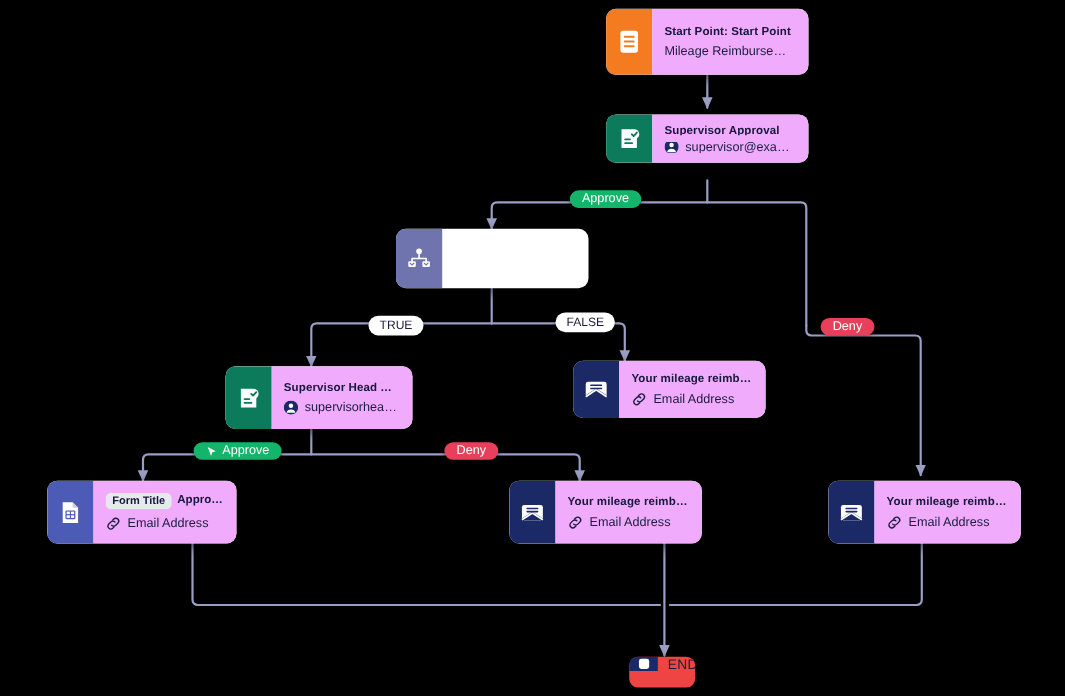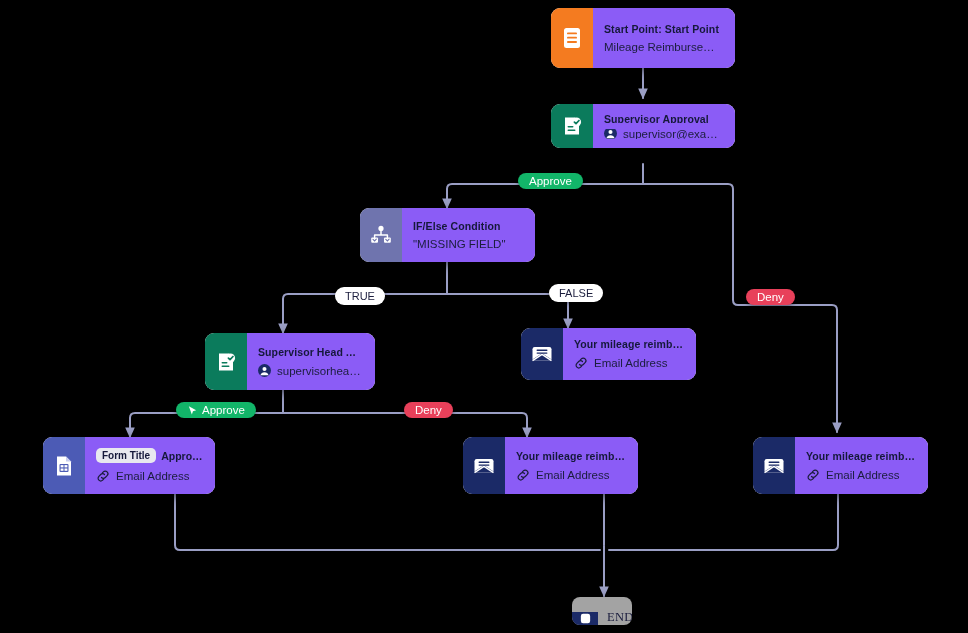--- a/index.html
+++ b/index.html
@@ -35,21 +35,21 @@
   }
   .node .iconbox {
     width: 42px;
     min-width: 42px;
     display: flex;
     align-items: center;
     justify-content: center;
   }
   .node .body {
     flex: 1;
-    background: #8b5cf6;
+    background: #f0abfc;
     padding: 9px 12px 9px 11px;
     display: flex;
     flex-direction: column;
     justify-content: center;
     gap: 6px;
     min-width: 0;
   }
   .node .title {
     font-size: 10.5px;
     font-weight: bold;
@@ -85,21 +85,21 @@
   .chip {
     display: inline-block;
     background: #e8e8ef;
     border-radius: 5px;
     padding: 2px 6px;
     font-size: 10px;
     font-weight: bold;
     color: #15183a;
     margin-right: 5px;
   }
-  .titlerow { display: flex; align-items: center; white-space: nowrap; overflow: hidden; }
+  .titlerow { display: flex; white-space: nowrap; overflow: hidden; }
   .titlerow .after {
     font-size: 10.5px;
     font-weight: bold;
     color: #15183a;
     overflow: hidden;
     text-overflow: ellipsis;
   }
 
   
   .elabel {
@@ -121,26 +121,25 @@
     font-size: 11px;
     font-weight: normal;
     border-radius: 9px;
     padding: 3px 10px;
   }
 
   
   .endnode {
     position: absolute;
     display: flex;
-    align-items: flex-end;
+    align-items: flex-start;
     border-radius: 8px;
-    background: #a3a3a3;
+    background: #ef4444;
     box-shadow: 0 3px 9px rgba(0,0,0,0.55);
     overflow: hidden;
-    font-family: Liberation Serif, serif;
   }
   .endnode .stop {
     width: 26px;
     min-width: 26px;
     background: #1b2a67;
     display: flex;
     align-items: center;
     justify-content: center;
   }
   .endnode .endlabel {
@@ -242,26 +241,20 @@
   <div class="node" style="left:360px; top:208px; width:175px; height:54px;">
     <div class="iconbox ic-purple">
       <svg width="22" height="20" viewBox="0 0 22 20" aria-hidden="true">
         <circle cx="11" cy="3.4" r="2.6" fill="#ffffff"></circle>
         <path d="M11 6v4M4.6 10h12.8M4.6 10v2.6M17.4 10v2.6" stroke="#ffffff" stroke-width="1.5" fill="none" stroke-linecap="round"></path>
         <rect x="1.2" y="12.6" width="6.8" height="5.2" rx="1" fill="#ffffff"></rect>
         <rect x="14" y="12.6" width="6.8" height="5.2" rx="1" fill="#ffffff"></rect>
         <path d="M3 14.4l1.6 1.5 1.7-1.7" stroke="#6f74ae" stroke-width="1.1" fill="none" stroke-linecap="round"></path>
         <path d="M15.8 14.4l1.6 1.5 1.7-1.7" stroke="#6f74ae" stroke-width="1.1" fill="none" stroke-linecap="round"></path>
       </svg>
-    </div>
-    <div class="body">
-      <div class="title">IF/Else Condition</div>
-      <div class="sub">
-        <span class="subtext">"MISSING FIELD"</span>
-      </div>
     </div>
   </div>
 
   <div class="node" style="left:205px; top:333px; width:170px; height:57px;">
     <div class="iconbox ic-green">
       <svg width="21" height="22" viewBox="0 0 21 22" aria-hidden="true">
         <path d="M3 2.5h10l4 4v13H3z" fill="#ffffff"></path>
         <rect x="5.5" y="11" width="6" height="1.6" rx="0.8" fill="#0b7b5c"></rect>
         <rect x="5.5" y="14.4" width="8" height="1.6" rx="0.8" fill="#0b7b5c"></rect>
         <circle cx="14.5" cy="7" r="4.6" fill="#ffffff"></circle>
@@ -398,21 +391,21 @@
   </div>
 
   <div class="elabel lbl-red" style="left:718px; top:289px;">
     <span>Deny</span>
   </div>
 
   <div class="elabel lbl-white" style="left:335px; top:287px;">
     <span>TRUE</span>
   </div>
 
-  <div class="elabel lbl-white" style="left:505px; top:284px;margin-left:44px;">
+  <div class="elabel lbl-white" style="left:505px; top:284px;">
     <span>FALSE</span>
   </div>
 
   <div class="elabel lbl-green" style="left:176px; top:402px;">
     <span>
       <svg width="11" height="11" viewBox="0 0 12 12" aria-hidden="true">
         <path d="M2 1.4l8 4.3-3.5 1-1.2 3.6z" fill="#ffffff"></path>
       </svg>
     </span>
     <span>Approve</span>

